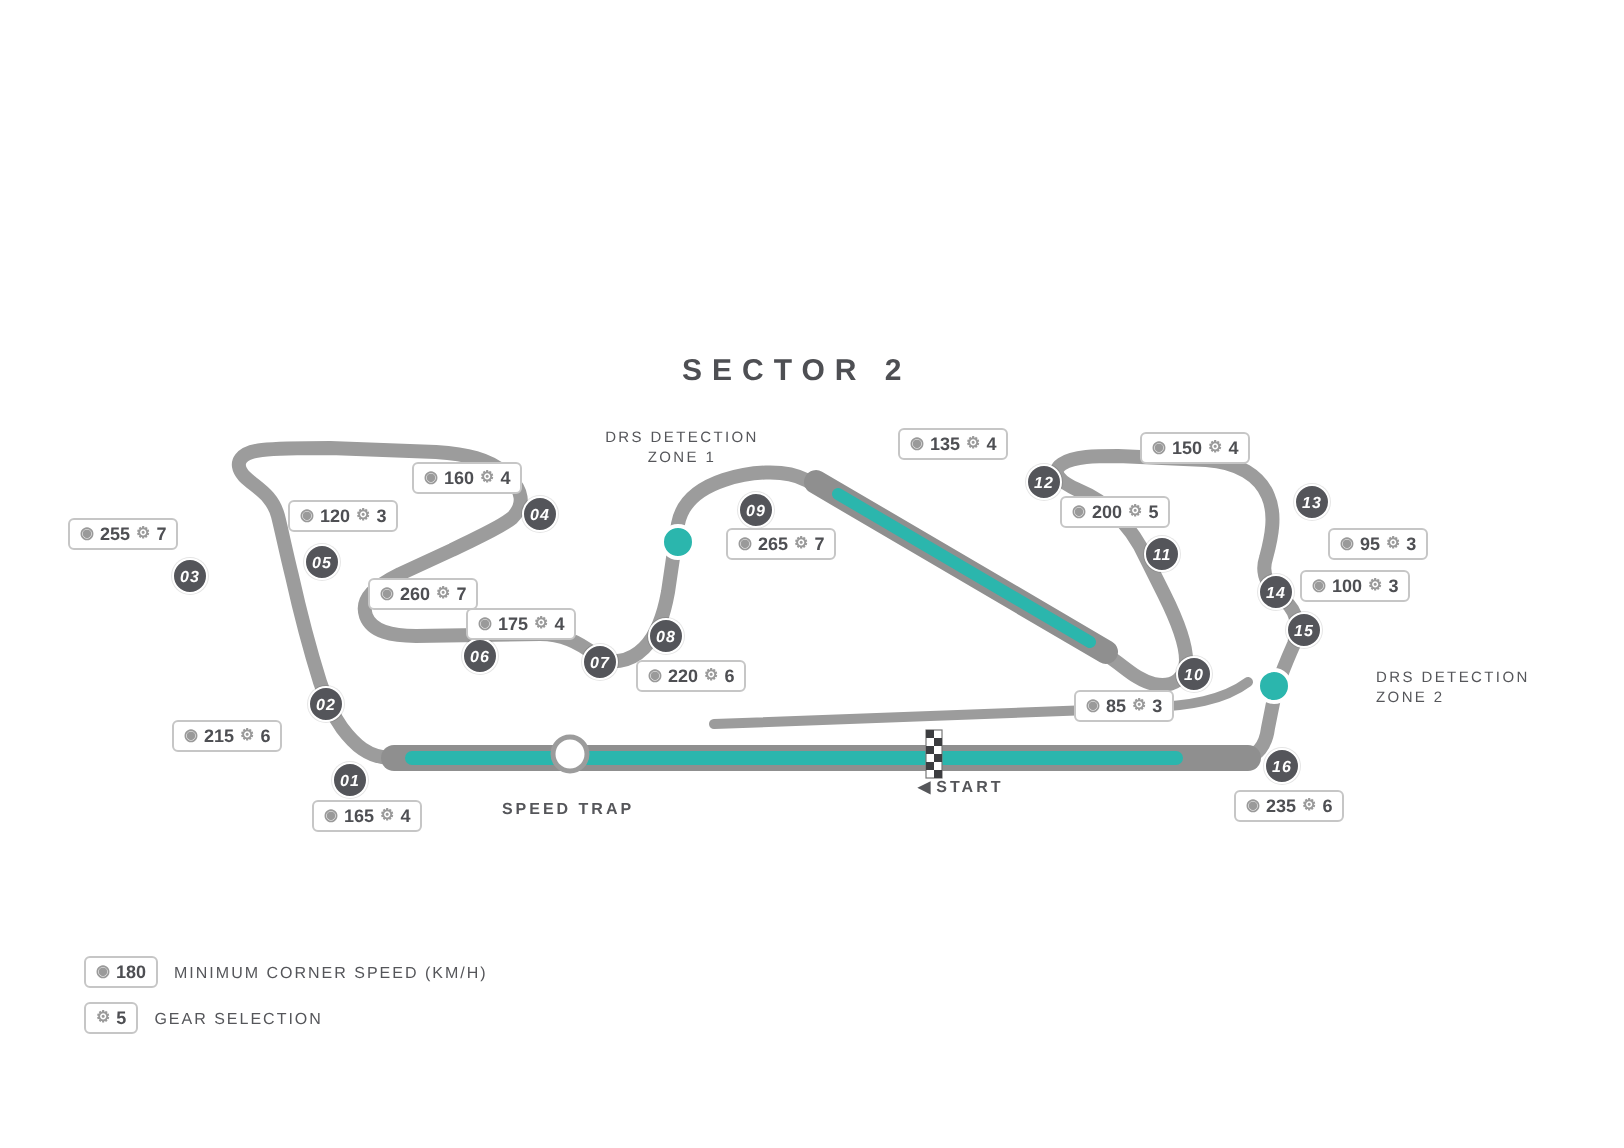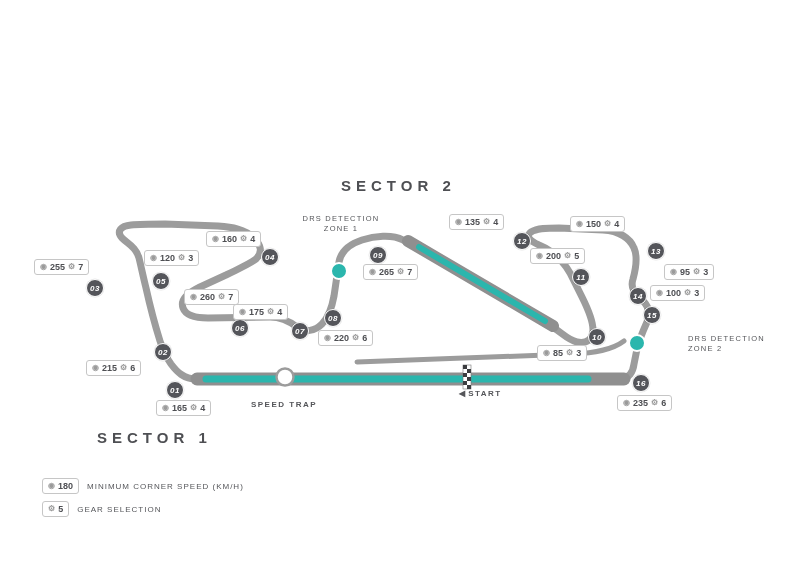--- a/index.html
+++ b/index.html
@@ -104,21 +104,20 @@
       <rect x="463" y="365" width="4" height="4" fill="#3c3d40"></rect>
       <rect x="467" y="369" width="4" height="4" fill="#3c3d40"></rect>
       <rect x="463" y="373" width="4" height="4" fill="#3c3d40"></rect>
       <rect x="467" y="377" width="4" height="4" fill="#3c3d40"></rect>
       <rect x="463" y="381" width="4" height="4" fill="#3c3d40"></rect>
       <rect x="467" y="385" width="4" height="4" fill="#3c3d40"></rect>
     </g>
   </svg>
 
   <div class="sector" style="left:341px;top:177px">SECTOR 2</div>
-  <div class="sector" style="left:97px;top:429px">SECTOR 1</div>
 
   <div class="drs-label center" style="left:296px;top:214px;width:90px">
     <div>DRS DETECTION</div>
     <div>ZONE 1</div>
   </div>
   <div class="drs-label" style="left:688px;top:334px">
     <div>DRS DETECTION</div>
     <div>ZONE 2</div>
   </div>
 

